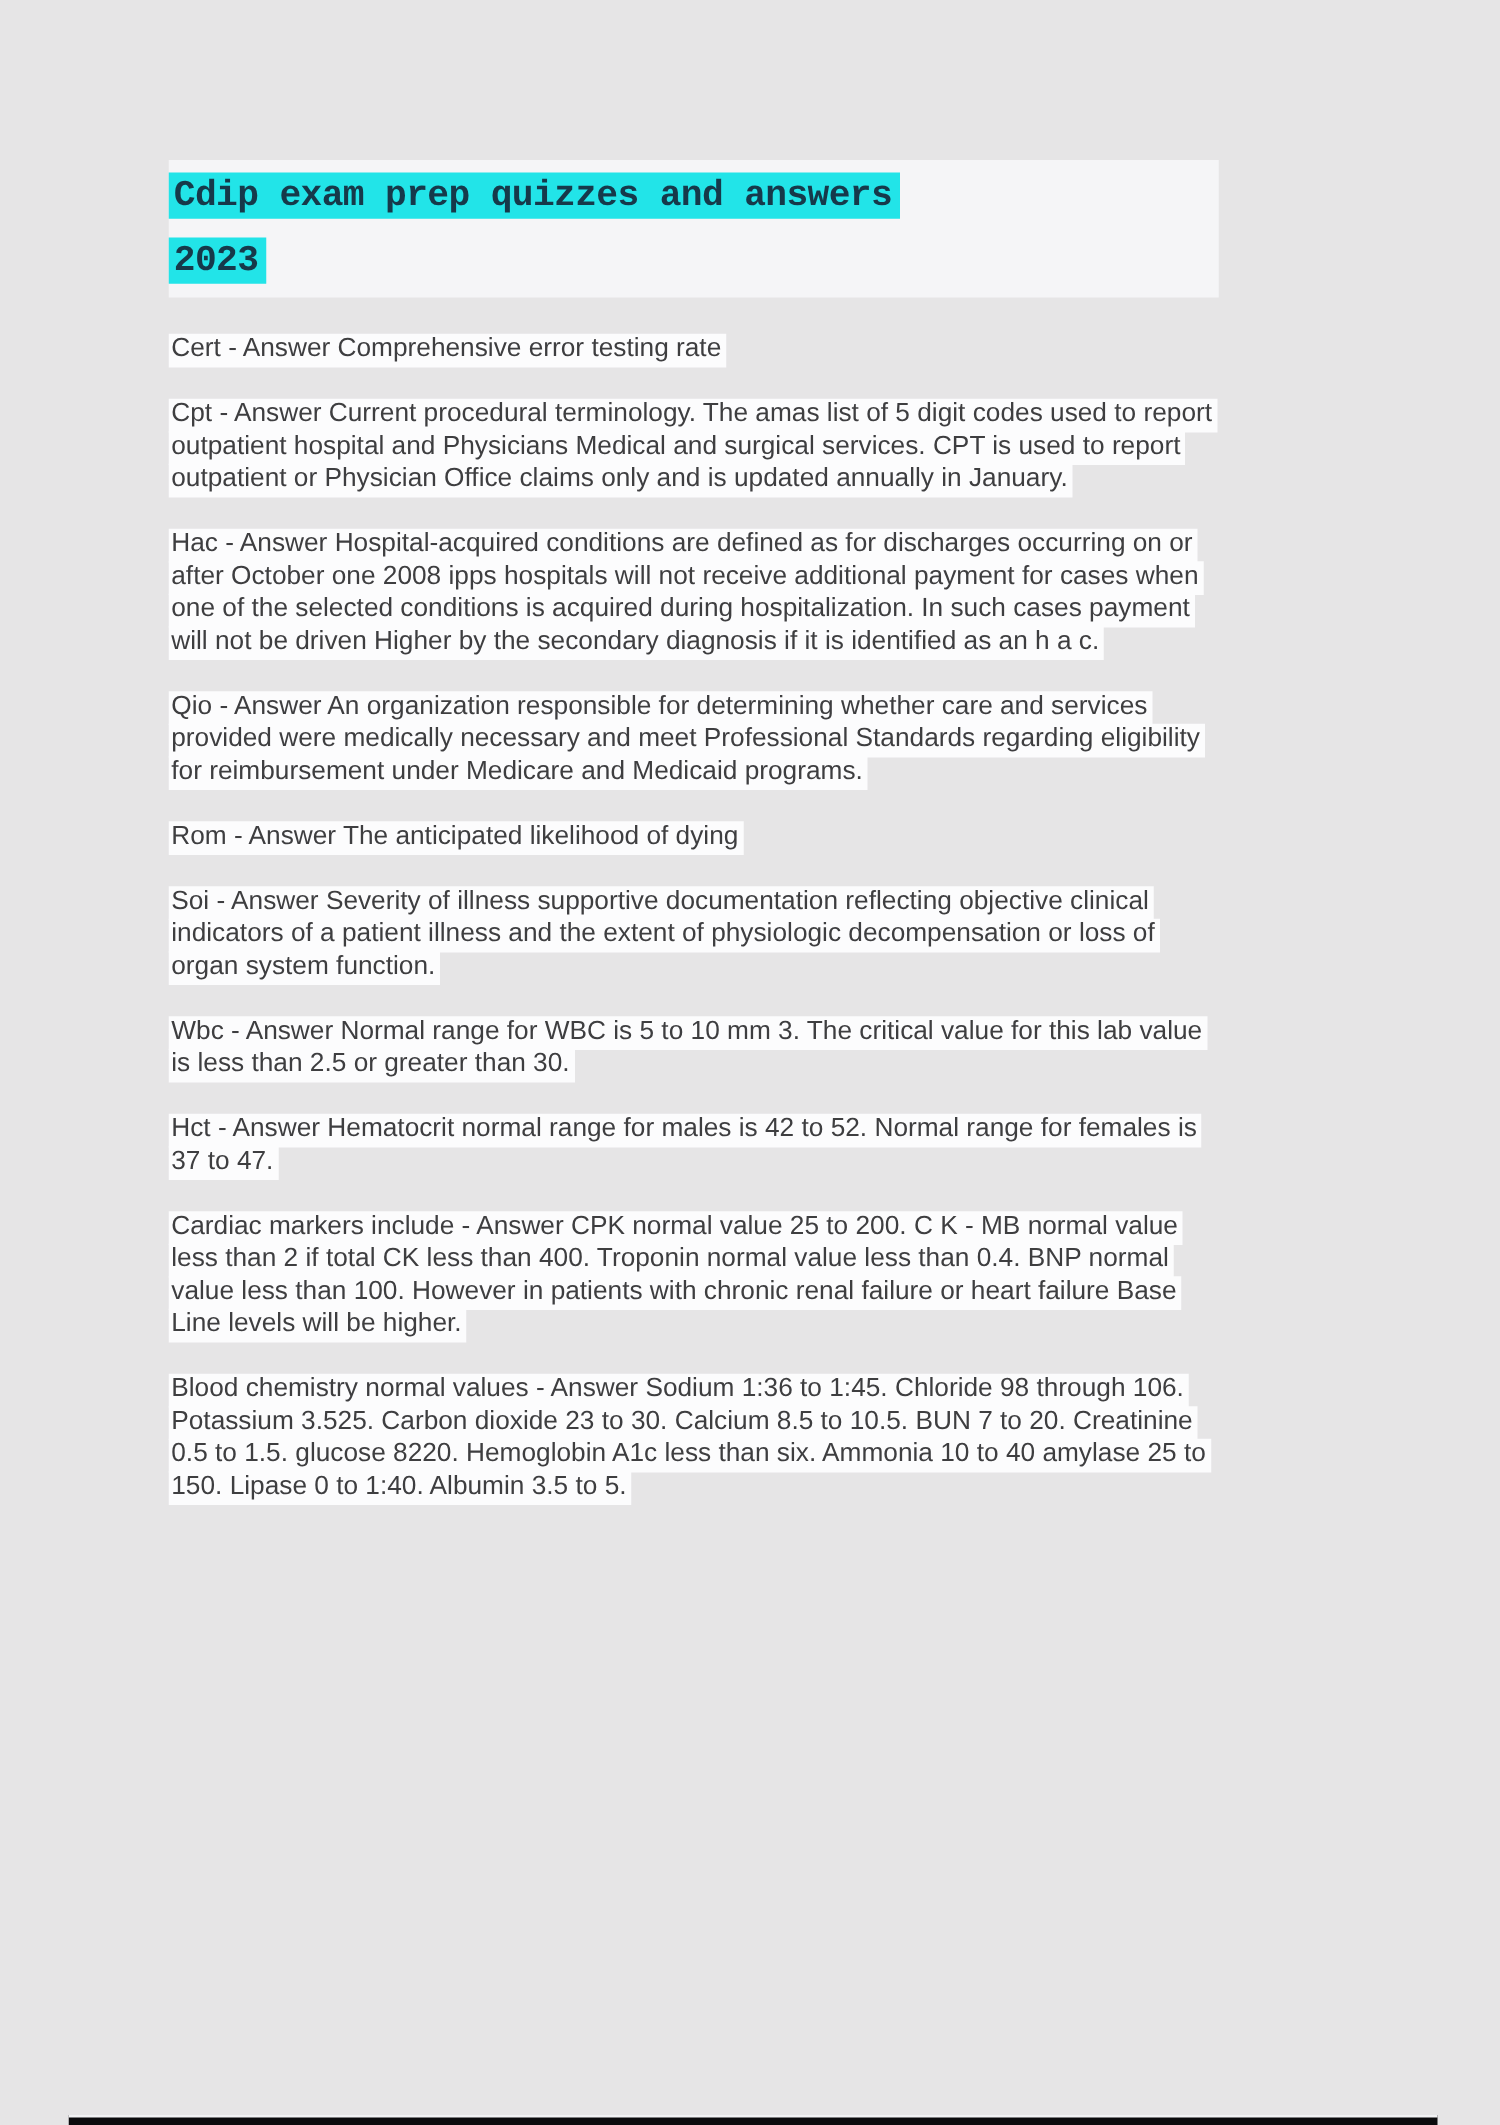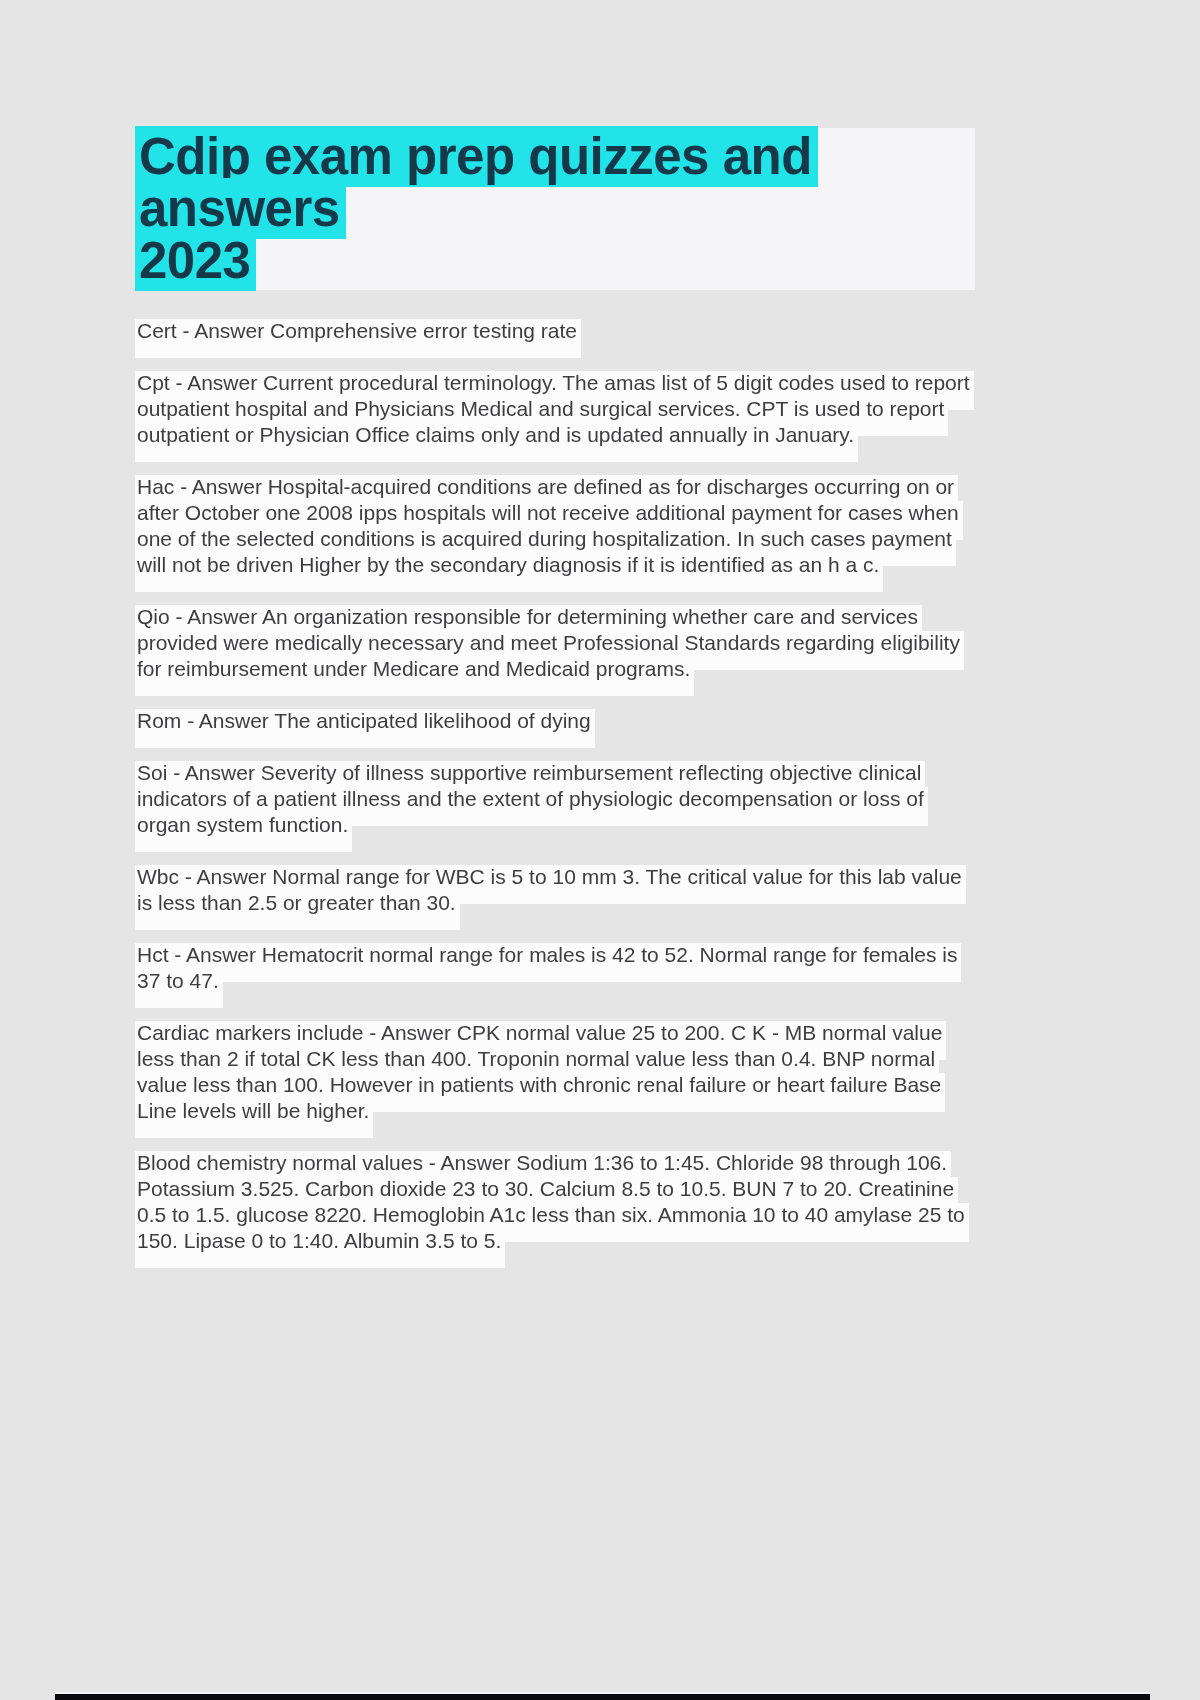--- a/index.html
+++ b/index.html
@@ -17,26 +17,27 @@
 
   
   .title-panel {
     margin: 128px 0 0 135px;
     width: 840px;
     min-height: 110px;
     background: #f5f5f7;
     padding: 3px 0 3px 0;
   }
   .title-panel h1 {
-    font-size: 51px;
+    font-size: 29px;
     font-weight: bold;
     line-height: 52px;
     letter-spacing: -0.5px;
     color: #16394a;
     width: 820px;
+    font-family: Liberation Mono, monospace;
   }
   .title-panel .cyan {
     background: #22e4e8;
     padding: 2px 6px 2px 4px;
     -webkit-box-decoration-break: clone;
     box-decoration-break: clone;
   }
 
   
   .content {
@@ -44,21 +45,21 @@
     width: 838px;
   }
   .content p.qa {
     font-size: 21px;
     line-height: 26px;
     color: #3e3e40;
     margin: 0 0 26px 0;
   }
   .content p.qa .hl {
     background: #fcfcfd;
-    padding: 0 4px 16px 2px;
+    padding: 0 4px 4px 2px;
     -webkit-box-decoration-break: clone;
     box-decoration-break: clone;
   }
 
   
   .bottom-bar {
     position: absolute;
     bottom: 0;
     left: 55px;
     width: 1095px;
@@ -81,21 +82,21 @@
       <p class="qa"><span class="hl">Cert - Answer Comprehensive error testing rate</span></p>
 
       <p class="qa"><span class="hl">Cpt - Answer Current procedural terminology. The amas list of 5 digit codes used to report outpatient hospital and Physicians Medical and surgical services. CPT is used to report outpatient or Physician Office claims only and is updated annually in January.</span></p>
 
       <p class="qa"><span class="hl">Hac - Answer Hospital-acquired conditions are defined as for discharges occurring on or after October one 2008 ipps hospitals will not receive additional payment for cases when one of the selected conditions is acquired during hospitalization. In such cases payment will not be driven Higher by the secondary diagnosis if it is identified as an h a c.</span></p>
 
       <p class="qa"><span class="hl">Qio - Answer An organization responsible for determining whether care and services provided were medically necessary and meet Professional Standards regarding eligibility for reimbursement under Medicare and Medicaid programs.</span></p>
 
       <p class="qa"><span class="hl">Rom - Answer The anticipated likelihood of dying</span></p>
 
-      <p class="qa"><span class="hl">Soi - Answer Severity of illness supportive reimbursement reflecting objective clinical indicators of a patient illness and the extent of physiologic decompensation or loss of organ system function.</span></p>
+      <p class="qa"><span class="hl">Soi - Answer Severity of illness supportive documentation reflecting objective clinical indicators of a patient illness and the extent of physiologic decompensation or loss of organ system function.</span></p>
 
       <p class="qa"><span class="hl">Wbc - Answer Normal range for WBC is 5 to 10 mm 3. The critical value for this lab value is less than 2.5 or greater than 30.</span></p>
 
 
       <p class="qa"><span class="hl">Hct - Answer Hematocrit normal range for males is 42 to 52. Normal range for females is 37 to 47.</span></p>
 
 
       <p class="qa"><span class="hl">Cardiac markers include - Answer CPK normal value 25 to 200. C K - MB normal value less than 2 if total CK less than 400. Troponin normal value less than 0.4. BNP normal value less than 100. However in patients with chronic renal failure or heart failure Base Line levels will be higher.</span></p>
 
       <p class="qa"><span class="hl">Blood chemistry normal values - Answer Sodium 1:36 to 1:45. Chloride 98 through 106. Potassium 3.525. Carbon dioxide 23 to 30. Calcium 8.5 to 10.5. BUN 7 to 20. Creatinine 0.5 to 1.5. glucose 8220. Hemoglobin A1c less than six. Ammonia 10 to 40 amylase 25 to 150. Lipase 0 to 1:40. Albumin 3.5 to 5.</span></p>

